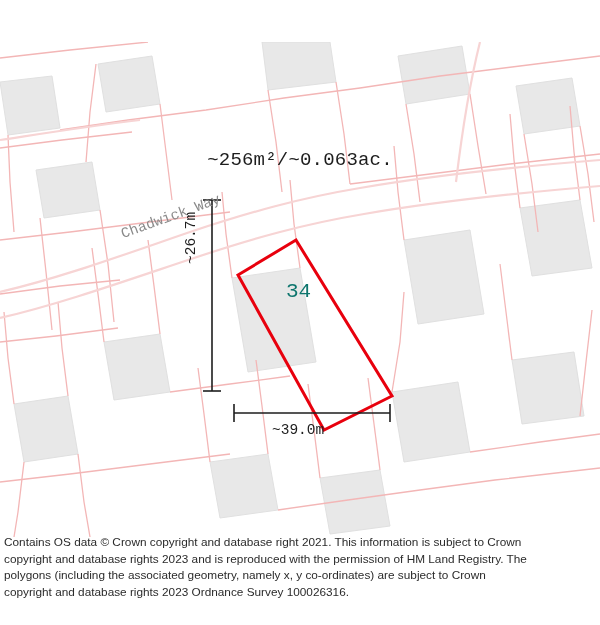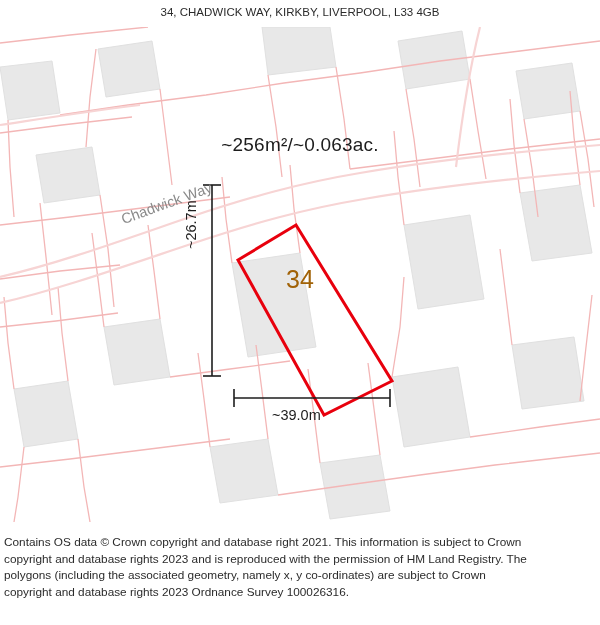--- a/index.html
+++ b/index.html
@@ -25,48 +25,49 @@
     color: #2b2b2b;
     line-height: 15px;
   }
   .header .subtitle {
     font-size: 11.5px;
     color: #2b2b2b;
     line-height: 15px;
   }
   .map-wrap {
     position: absolute;
-    top: 27px;
+    top: 42px;
     left: 0;
     width: 600px;
     height: 495px;
     background: #ffffff;
     overflow: hidden;
+    font-family: Liberation Mono, monospace;
   }
   .map-svg {
     position: absolute;
     top: 0;
     left: 0;
   }
   .area-label {
     position: absolute;
     left: 0;
     top: 107px;
     width: 600px;
     text-align: center;
     font-size: 19px;
     color: #1d1d1d;
     letter-spacing: 0.2px;
   }
   .plot-number {
     position: absolute;
     left: 286px;
     top: 238px;
-    font-size: 25px;
-    color: #a16207;
+    font-size: 21px;
+    color: #0f766e;
   }
   .road-label {
     position: absolute;
     left: 119px;
     top: 185px;
     font-size: 14.5px;
     color: #8a8a8a;
     transform: rotate(-20deg);
     transform-origin: left top;
     white-space: nowrap;
@@ -98,21 +99,20 @@
     box-sizing: border-box;
     font-size: 11.8px;
     line-height: 16.6px;
     color: #2b2b2b;
   }
 </style>
 </head>
 <body>
 
 <div class="header">
-  <div class="title">34, CHADWICK WAY, KIRKBY, LIVERPOOL, L33 4GB</div>
 </div>
 
 <div class="map-wrap">
 
   <svg class="map-svg" width="600" height="495" viewBox="0 0 600 495">
 
     <g stroke="#e0e0e0" stroke-width="1" fill="#e8e8e8">
       <polygon points="0,40 52,34 60,86 8,93"></polygon>
       <polygon points="98,22 152,14 160,62 106,70"></polygon>
       <polygon points="262,0 330,0 336,40 268,48"></polygon>

